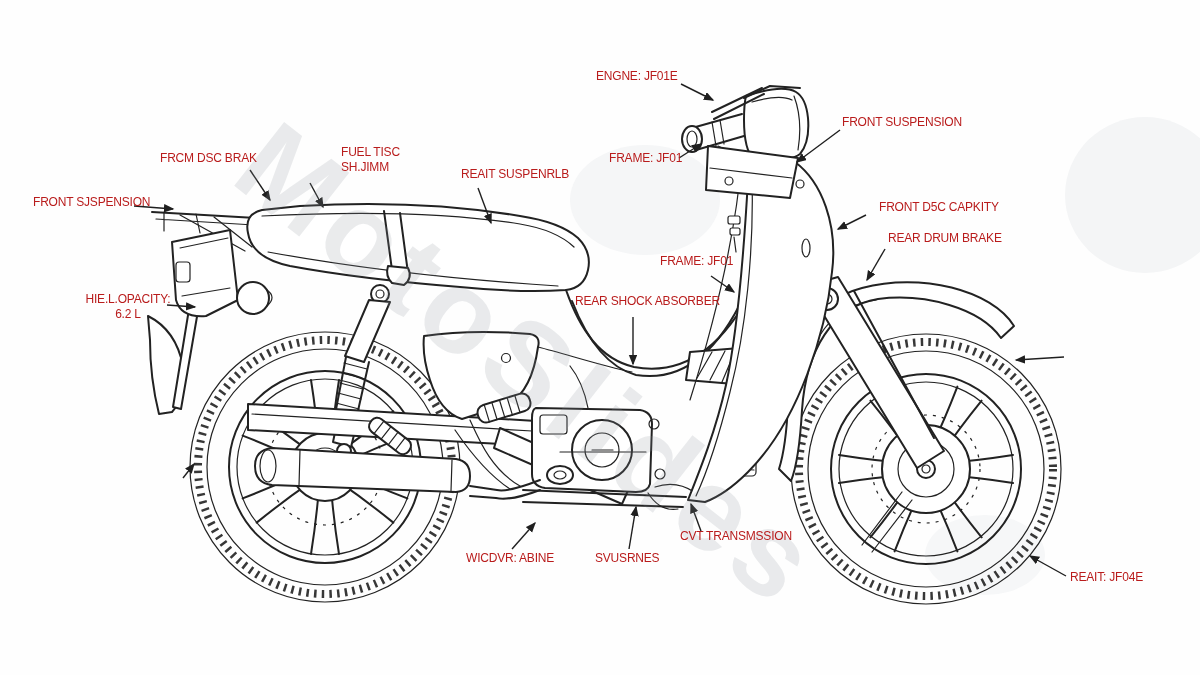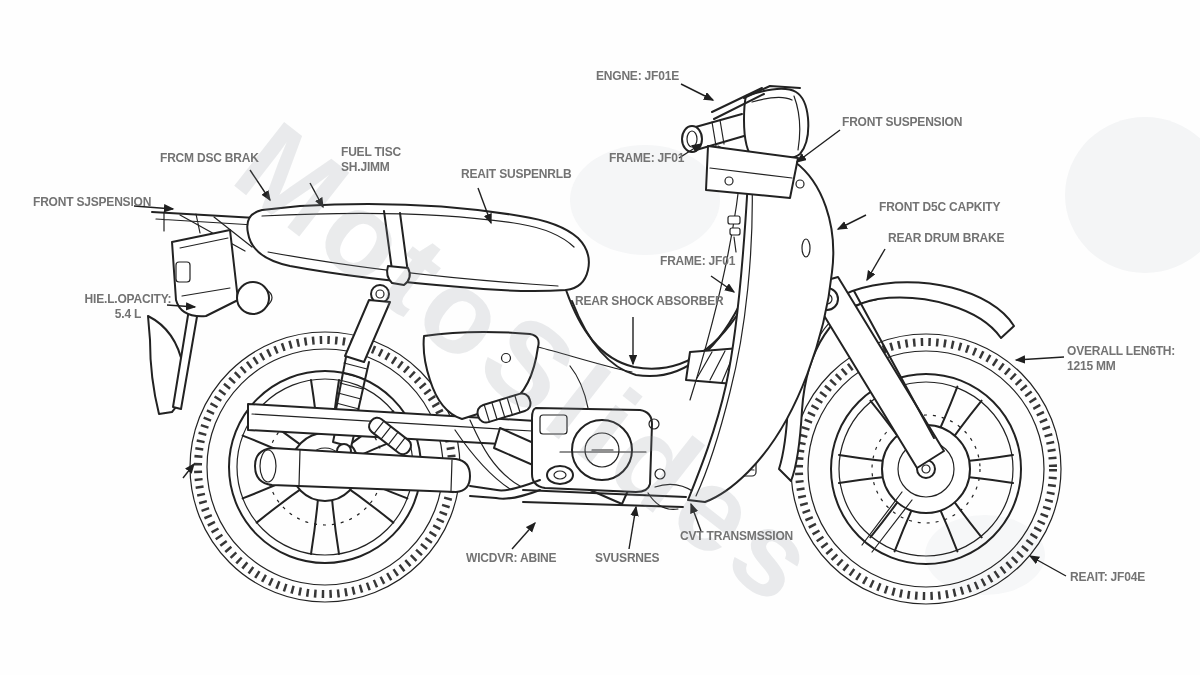--- a/index.html
+++ b/index.html
@@ -10,21 +10,21 @@
   svg *{vector-effect:none;}
   .ln{stroke:#222;fill:none;stroke-width:2;stroke-linecap:round;stroke-linejoin:round;}
   .th{stroke:#222;fill:none;stroke-width:1.2;stroke-linecap:round;stroke-linejoin:round;}
   .wf{fill:#ffffff;}
   .lead{stroke:#1f1f1f;fill:none;stroke-width:1.4;}
   .lug{stroke:#262626;fill:none;stroke-width:8;stroke-dasharray:2.5 5.2;opacity:.92;}
   .dash{stroke:#222;fill:none;stroke-width:1.2;stroke-dasharray:3 6;}
   #watermark{position:absolute;left:295px;top:95px;transform:rotate(38deg);transform-origin:0 0;
     font-size:118px;font-weight:bold;letter-spacing:7px;color:#8d949c;opacity:.18;
     white-space:nowrap;pointer-events:none;}
-  .label{position:absolute;font-size:12px;font-weight:bold;color:#737373;line-height:1.25;
+  .label{position:absolute;font-size:12px;font-weight:normal;color:#b91c1c;line-height:1.25;
     letter-spacing:-0.2px;white-space:pre-line;}
   .c{text-align:center;}
 </style>
 </head>
 <body>
 
 <div id="stage">
 
   <svg id="art" width="1200" height="675" viewBox="0 0 1200 675">
     <defs>
@@ -239,20 +239,18 @@
   <div class="label" style="left:160px;top:151px;">FRCM DSC BRAK</div>
   <div class="label" style="left:300px;top:145px;margin-left:41px;">FUEL TISC
 SH.JIMM</div>
   <div class="label" style="left:461px;top:167px;">REAIT SUSPENRLB</div>
   <div class="label" style="left:33px;top:195px;">FRONT SJSPENSION</div>
   <div class="label" style="left:879px;top:200px;">FRONT D5C CAPKITY</div>
   <div class="label" style="left:888px;top:231px;">REAR DRUM BRAKE</div>
   <div class="label" style="left:660px;top:254px;">FRAME: JF01</div>
   <div class="label" style="left:575px;top:294px;">REAR SHOCK ABSORBER</div>
   <div class="label c" style="left:84px;top:292px;width:88px;">HIE.L.OPACITY:
-5.4 L</div>
-  <div class="label" style="left:1067px;top:344px;">OVERALL LEN6TH:
-1215 MM</div>
+6.2 L</div>
   <div class="label" style="left:466px;top:551px;">WICDVR: ABINE</div>
   <div class="label" style="left:595px;top:551px;">SVUSRNES</div>
   <div class="label" style="left:680px;top:529px;">CVT TRANSMSSION</div>
   <div class="label" style="left:1070px;top:570px;">REAIT: JF04E</div>
 </div>
 
 </body></html>

